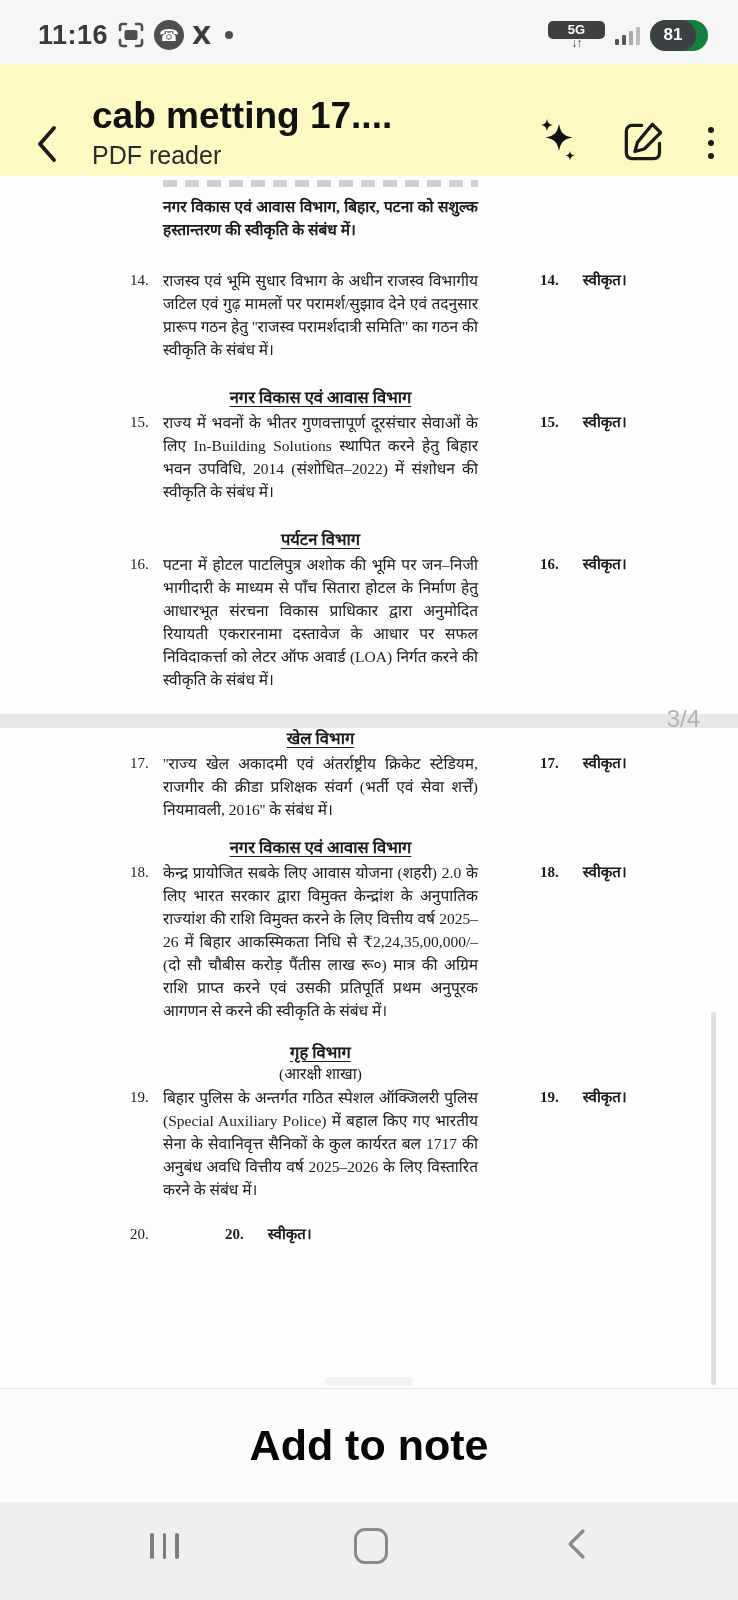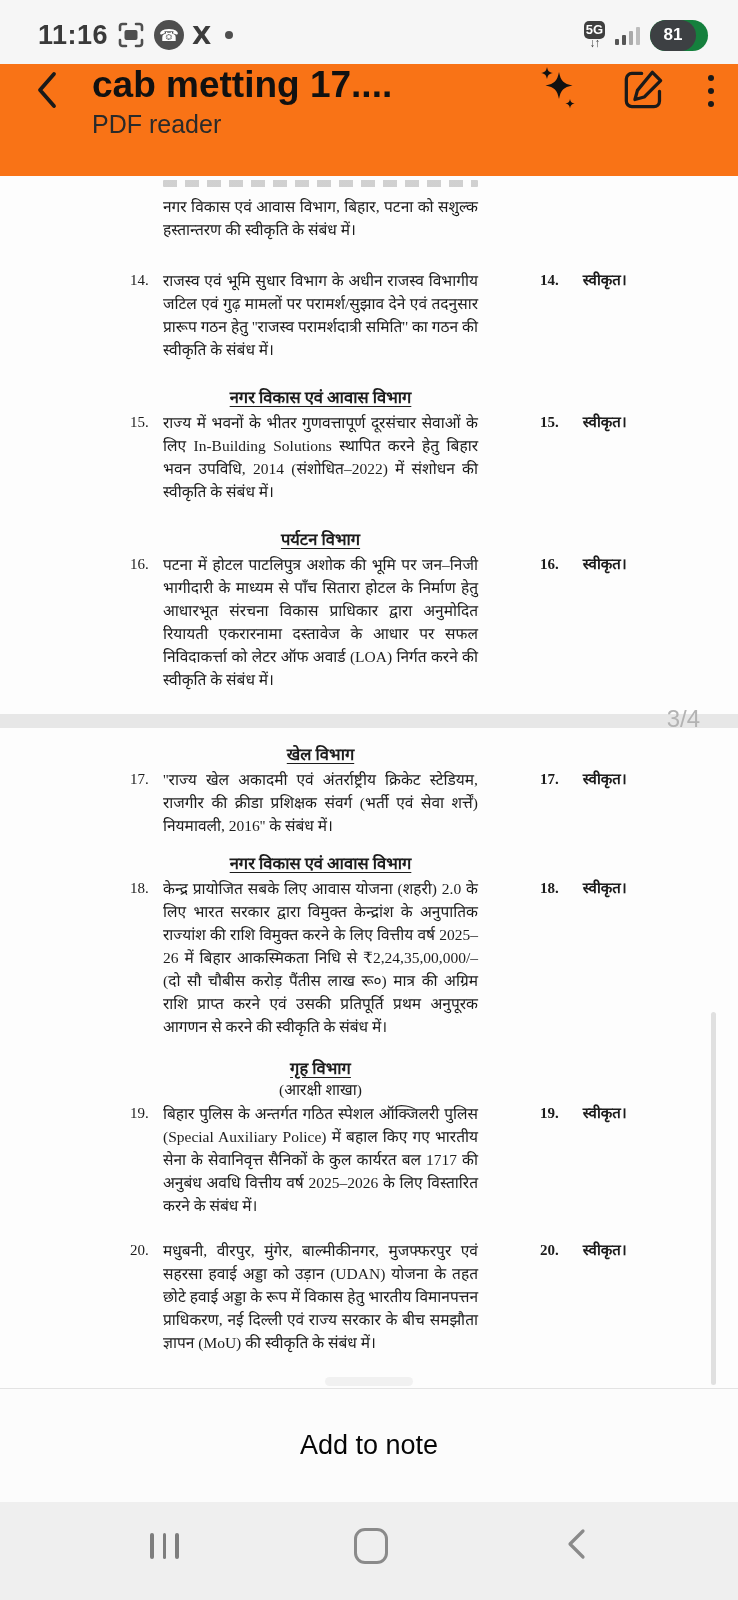--- a/index.html
+++ b/index.html
@@ -13,70 +13,70 @@
   .sb-left { display:flex; align-items:center; gap:8px; }
   .sb-time { font-size:27px; font-weight:700; color:#3a3a3a; letter-spacing:0.5px; }
   .sb-ico { display:flex; align-items:center; }
   .call-circle { width:30px; height:30px; border-radius:50%; background:#4f4f4f; color:#fff;
     font-size:16px; display:flex; align-items:center; justify-content:center; }
   .x-logo { font-size:25px; font-weight:700; color:#3c3c3c; font-family:"DejaVu Sans",sans-serif; }
   .sb-dot { width:8px; height:8px; border-radius:50%; background:#4f4f4f; margin-left:6px; }
   .sb-right { display:flex; align-items:center; gap:10px; }
   .badge-5g { display:flex; flex-direction:column; align-items:center; }
   .badge-5g .b5 { background:#3f3f3f; color:#fff; font-size:13px; font-weight:700; border-radius:5px;
-    padding:1px 2px; line-height:16px; }
+    padding:1px 20px; line-height:16px; }
   .badge-5g .arrows { font-size:12px; color:#3f3f3f; line-height:11px; margin-top:-1px; letter-spacing:-1px; }
   .sig { display:flex; align-items:flex-end; gap:3px; height:20px; }
   .sig i { display:block; width:4px; border-radius:1px; }
   .sig .s1{ height:6px; background:#565656;} .sig .s2{height:10px; background:#565656;}
   .sig .s3{ height:14px; background:#a9a9a9;} .sig .s4{height:18px; background:#bdbdbd;}
   .battery { width:58px; height:31px; border-radius:16px; background:#15803d; overflow:hidden; display:flex; }
   .battery .fill { width:46px; background:#3d4043; color:#fff; font-size:17px; font-weight:700;
     display:flex; align-items:center; justify-content:center; border-radius:16px; }
 
   
-  .app-header { height:112px; display:flex; align-items:flex-start; padding:0 12px 6px 34px; background:#f97316; }
+  .app-header { height:112px; display:flex; align-items:flex-end; padding:0 12px 6px 34px; background:#fef9c3; }
   .back-btn { width:44px; height:52px; display:flex; align-items:center; }
   .title-wrap { margin-left:14px; flex:1; min-width:0; }
   .doc-title { font-size:37px; font-weight:700; color:#111; line-height:42px; white-space:nowrap; }
   .doc-sub { font-size:25px; color:#2a2a2a; margin-top:4px; }
   .hdr-actions { display:flex; align-items:center; gap:38px; padding-right:8px; }
   .dots { display:flex; flex-direction:column; gap:7px; padding:4px; }
   .dots i { width:6px; height:6px; border-radius:50%; background:#1a1a1a; }
 
   
   .viewport { position:relative; height:1212px; background:#e9e9e9; overflow:hidden; }
   .page { background:#fdfdfd; padding-left:130px; padding-right:34px;
     font-family:"Liberation Serif","DejaVu Serif",serif; color:#1c1c1c; }
   .page-3 { height:538px; padding-top:4px; }
-  .page-4 { height:660px; padding-top:16px; }
+  .page-4 { height:660px; }
   .page-gap { height:14px; background:#e7e7e7; }
   .clipped-row { height:7px; margin-left:33px; width:315px; overflow:hidden;
     background:repeating-linear-gradient(90deg,#9a9a9a 0 14px,transparent 14px 22px);
     opacity:0.45; border-radius:1px; }
-  .intro { margin:8px 0 0 33px; width:315px; font-size:15.5px; line-height:23px; text-align:justify; }
+  .intro { margin:8px 0 0 33px; width:315px; font-size:15.5px; line-height:23px; text-align:justify;font-weight:bold; }
   .sec-heading { margin-left:33px; width:315px; text-align:center; font-weight:700; font-size:16.5px;
     line-height:22px; text-decoration:underline; text-underline-offset:3px; }
   .sec-subheading { margin-left:33px; width:315px; text-align:center; font-size:15.5px; line-height:20px; }
   .item { display:grid; grid-template-columns:33px 315px 1fr; margin-top:2px; }
   .item .num { font-size:15px; line-height:23px; }
   .item .body { font-size:15.5px; line-height:23px; text-align:justify; }
   .decision { padding-left:62px; display:flex; gap:24px; align-items:flex-start; }
   .decision .dnum, .decision .dstat { font-weight:700; font-size:15px; line-height:23px; white-space:nowrap; }
   .sp-26 { height:26px; } .sp-20 { height:20px; } .sp-16 { height:16px; }
   .page-indicator { margin-top:14px; text-align:right; padding-right:4px; font-size:24px; color:#b3b3b3;
     font-family:"Liberation Sans","DejaVu Sans",sans-serif; }
   .scrollbar { position:absolute; right:22px; top:836px; width:5px; height:373px; background:#e0e0e0; border-radius:3px; }
 
   
   .bottom-sheet { position:relative; height:114px; background:#fcfcfc; border-top:1px solid #e3e3e3;
     display:flex; align-items:center; justify-content:center; }
   .sheet-handle { position:absolute; top:-12px; left:50%; transform:translateX(-50%);
     width:88px; height:9px; border-radius:5px; background:#f1f1f1; }
-  .add-note { font-size:27px; font-weight:400; color:#060606; background:none; border:none;
+  .add-note { font-size:43px; font-weight:700; color:#060606; background:none; border:none;
     font-family:"Liberation Sans","DejaVu Sans",sans-serif; }
 
   
   .navbar { height:98px; background:#efefef; display:flex; align-items:center; justify-content:space-between;
     padding:0 150px 10px 150px; }
   .nav-recents { display:flex; gap:9px; }
   .nav-recents i { width:3.5px; height:26px; background:#7d7d7d; border-radius:2px; }
   .nav-home { width:34px; height:36px; border:3.5px solid #8a8a8a; border-radius:11px; }
 </style>
 </head>
@@ -224,21 +224,20 @@
         <div class="body">बिहार पुलिस के अन्तर्गत गठित स्पेशल ऑक्जिलरी पुलिस (Special Auxiliary Police) में बहाल किए गए भारतीय सेना के सेवानिवृत्त सैनिकों के कुल कार्यरत बल 1717 की अनुबंध अवधि वित्तीय वर्ष 2025–2026 के लिए विस्तारित करने के संबंध में।</div>
         <div class="decision">
           <span class="dnum">19.</span>
           <span class="dstat">स्वीकृत।</span>
         </div>
       </div>
 
       <div class="sp-20"></div>
       <div class="item">
         <div class="num">20.</div>
-        <div class="body">मधुबनी, वीरपुर, मुंगेर, बाल्मीकीनगर, मुजफ्फरपुर एवं सहरसा हवाई अड्डा को उड़ान (UDAN) योजना के तहत छोटे हवाई अड्डा के रूप में विकास हेतु भारतीय विमानपत्तन प्राधिकरण, नई दिल्ली एवं राज्य सरकार के बीच समझौता ज्ञापन (MoU) की स्वीकृति के संबंध में।</div>
         <div class="decision">
           <span class="dnum">20.</span>
           <span class="dstat">स्वीकृत।</span>
         </div>
       </div>
     </div>
 
     <div class="scrollbar"></div>
   </div>
 

